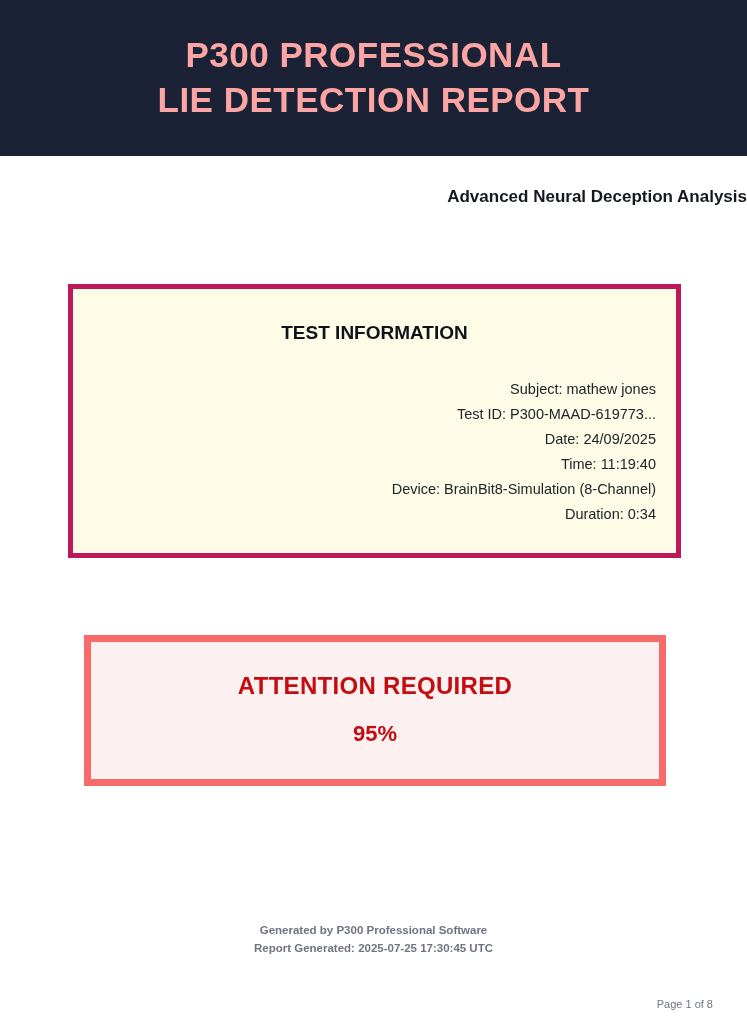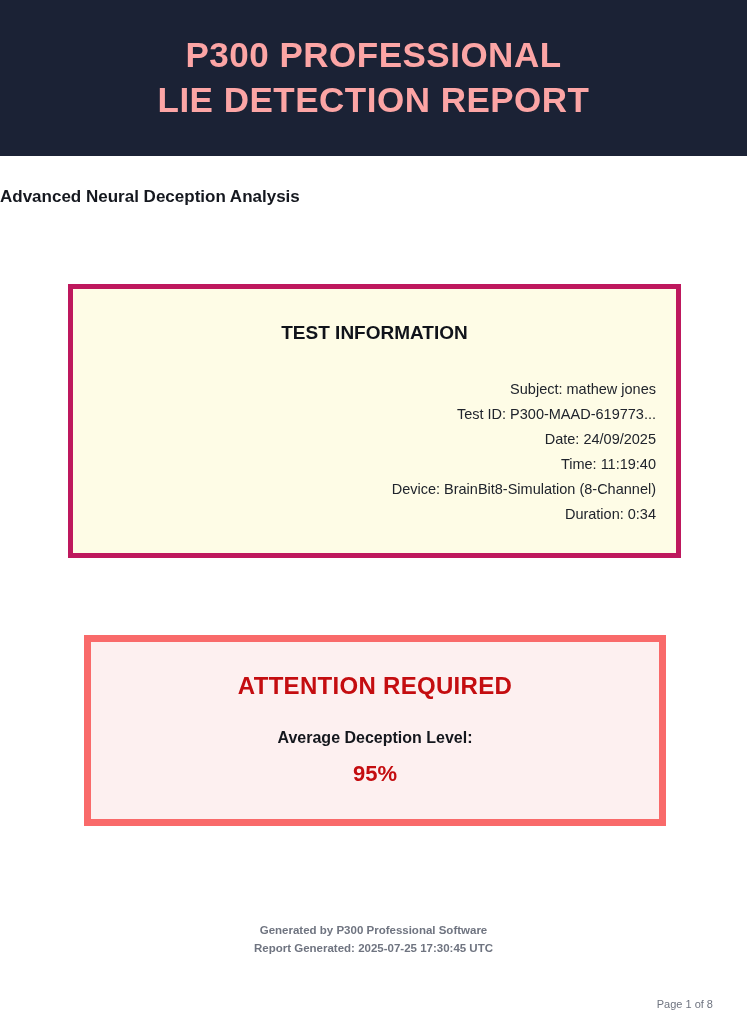--- a/index.html
+++ b/index.html
@@ -31,21 +31,21 @@
     color: #fca5a5;
     font-size: 35px;
     font-weight: bold;
     letter-spacing: 0.5px;
     line-height: 1.28;
     text-align: right;
   }
 
   
   .subtitle {
-    text-align: left;
+    text-align: right;
     font-size: 17px;
     font-weight: bold;
     color: #15181f;
     margin-top: 31px;
   }
 
   
   .info-box {
     position: absolute;
     left: 68px;
@@ -80,21 +80,21 @@
     background: #fdf0f0;
     border: 7px solid #f96a6a;
     padding: 30px 20px 32px 20px;
   }
   .attention-title {
     text-align: center;
     font-size: 24px;
     font-weight: bold;
     color: #c40d10;
     letter-spacing: 0.3px;
-    margin-bottom: 29px;
+    margin-bottom: 21px;
   }
   .attention-sub {
     text-align: center;
     font-size: 16px;
     font-weight: bold;
     color: #14171d;
     margin-bottom: 14px;
   }
   .attention-value {
     text-align: center;
@@ -140,21 +140,20 @@
   <div class="info-line">Subject: mathew jones</div>
   <div class="info-line">Test ID: P300-MAAD-619773...</div>
   <div class="info-line">Date: 24/09/2025</div>
   <div class="info-line">Time: 11:19:40</div>
   <div class="info-line">Device: BrainBit8-Simulation (8-Channel)</div>
   <div class="info-line">Duration: 0:34</div>
 </div>
 
 <div class="attention-box">
   <div class="attention-title">ATTENTION REQUIRED</div>
-  <div class="attention-sub">Average Deception Level:</div>
   <div class="attention-value">95%</div>
 </div>
 
 <div class="footer">
   <div class="footer-line">Generated by P300 Professional Software</div>
   <div class="footer-line">Report Generated: 2025-07-25 17:30:45 UTC</div>
 </div>
 <div class="page-number">Page 1 of 8</div>
 
 </body></html>

